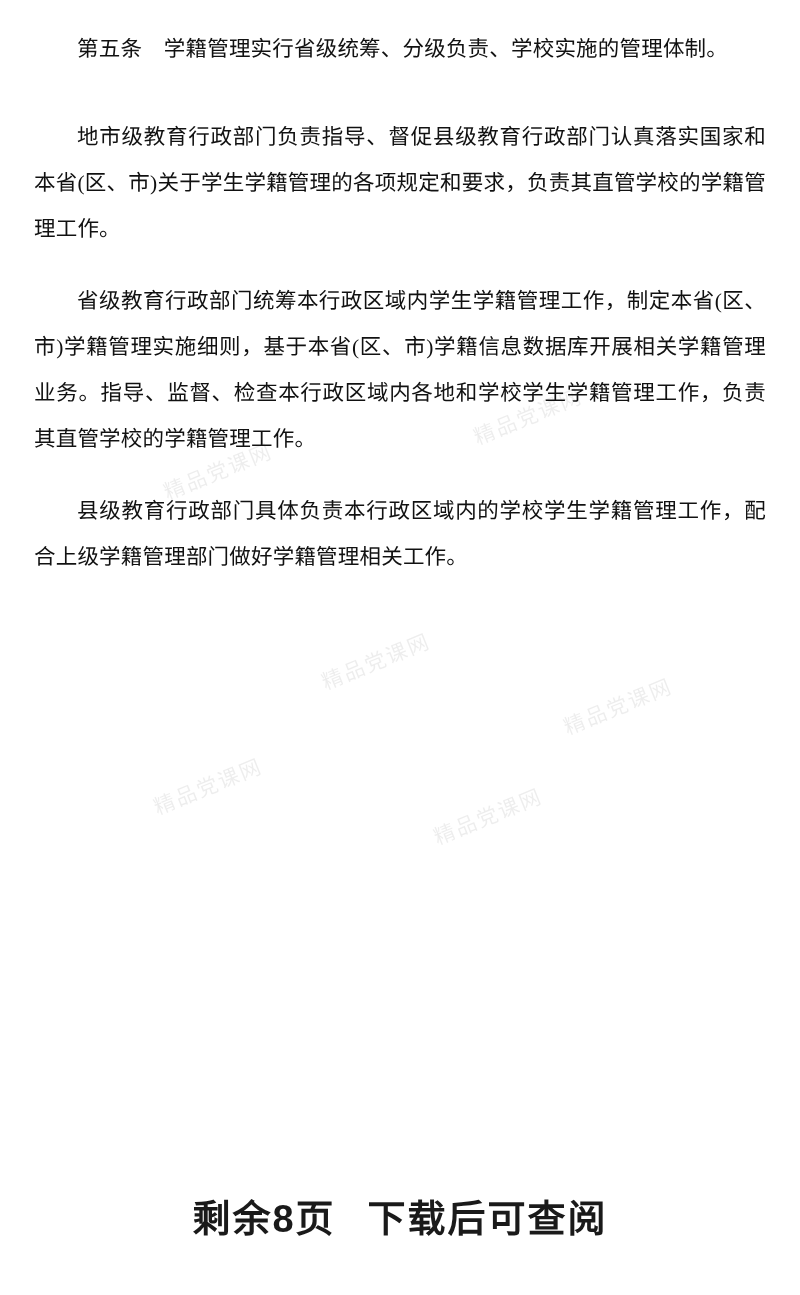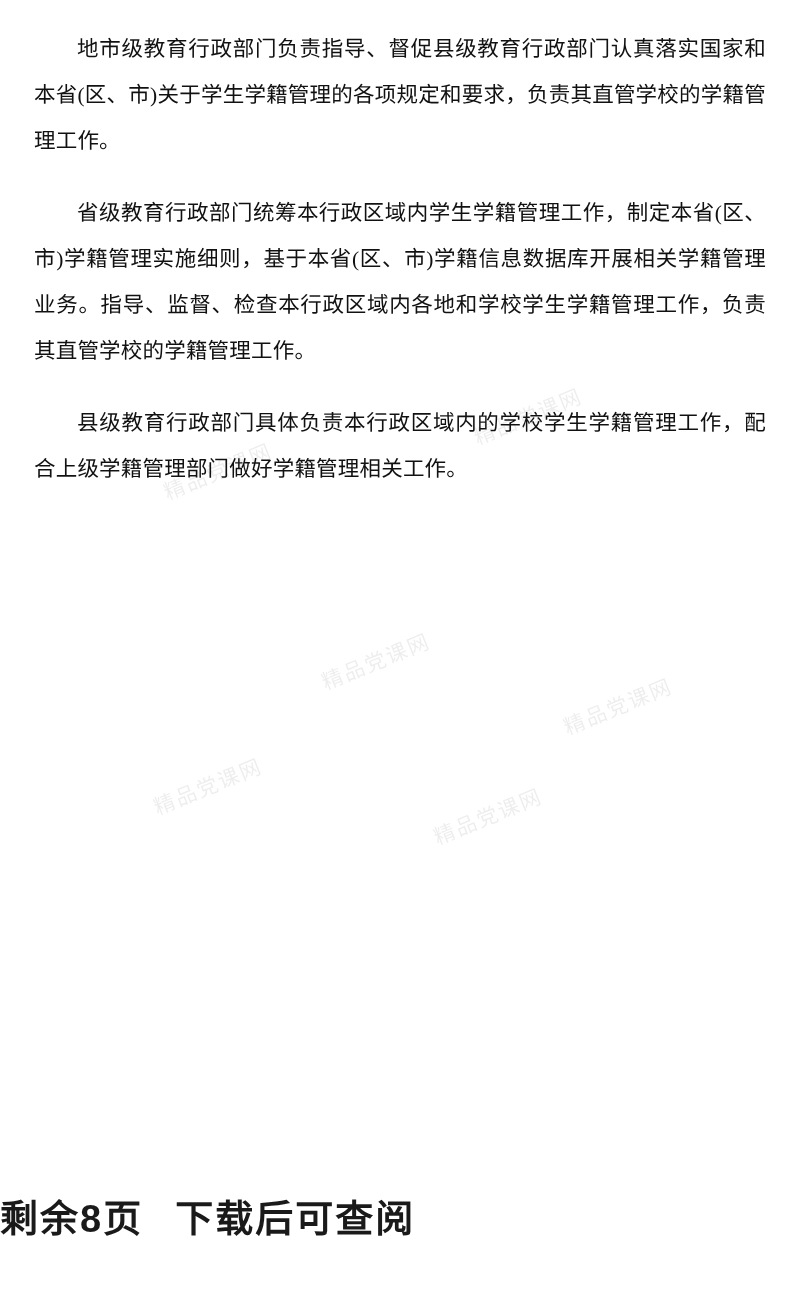--- a/index.html
+++ b/index.html
@@ -69,20 +69,21 @@
   .wm3 { left: 318px; top: 645px; }
   .wm4 { left: 560px; top: 690px; }
   .wm5 { left: 150px; top: 770px; }
   .wm6 { left: 430px; top: 800px; }
 
   .footer-note {
     position: absolute;
     left: 0;
     right: 0;
     bottom: 52px;
+    text-align: center;
     z-index: 3;
   }
   .footer-note .text {
     display: inline-block;
     font-size: 38px;
     font-weight: bold;
     letter-spacing: 2px;
     color: #1a1a1a;
     font-family: "Liberation Sans", "DejaVu Sans", sans-serif;
   }
@@ -99,20 +100,21 @@
   <div class="watermark-layer">
     <span class="watermark wm1">精品党课网</span>
     <span class="watermark wm2">精品党课网</span>
     <span class="watermark wm3">精品党课网</span>
     <span class="watermark wm4">精品党课网</span>
     <span class="watermark wm5">精品党课网</span>
     <span class="watermark wm6">精品党课网</span>
   </div>
 
   <div class="doc-body">
+    <p class="para first">第五条　学籍管理实行省级统筹、分级负责、学校实施的管理体制。</p>
     <p class="para">地市级教育行政部门负责指导、督促县级教育行政部门认真落实国家和本省(区、市)关于学生学籍管理的各项规定和要求，负责其直管学校的学籍管理工作。</p>
     <p class="para">省级教育行政部门统筹本行政区域内学生学籍管理工作，制定本省(区、市)学籍管理实施细则，基于本省(区、市)学籍信息数据库开展相关学籍管理业务。指导、监督、检查本行政区域内各地和学校学生学籍管理工作，负责其直管学校的学籍管理工作。</p>
     <p class="para">县级教育行政部门具体负责本行政区域内的学校学生学籍管理工作，配合上级学籍管理部门做好学籍管理相关工作。</p>
   </div>
 
   <div class="footer-note">
     <span class="text">剩余8页</span>
     <span class="gap"></span>
     <span class="text">下载后可查阅</span>
   </div>

